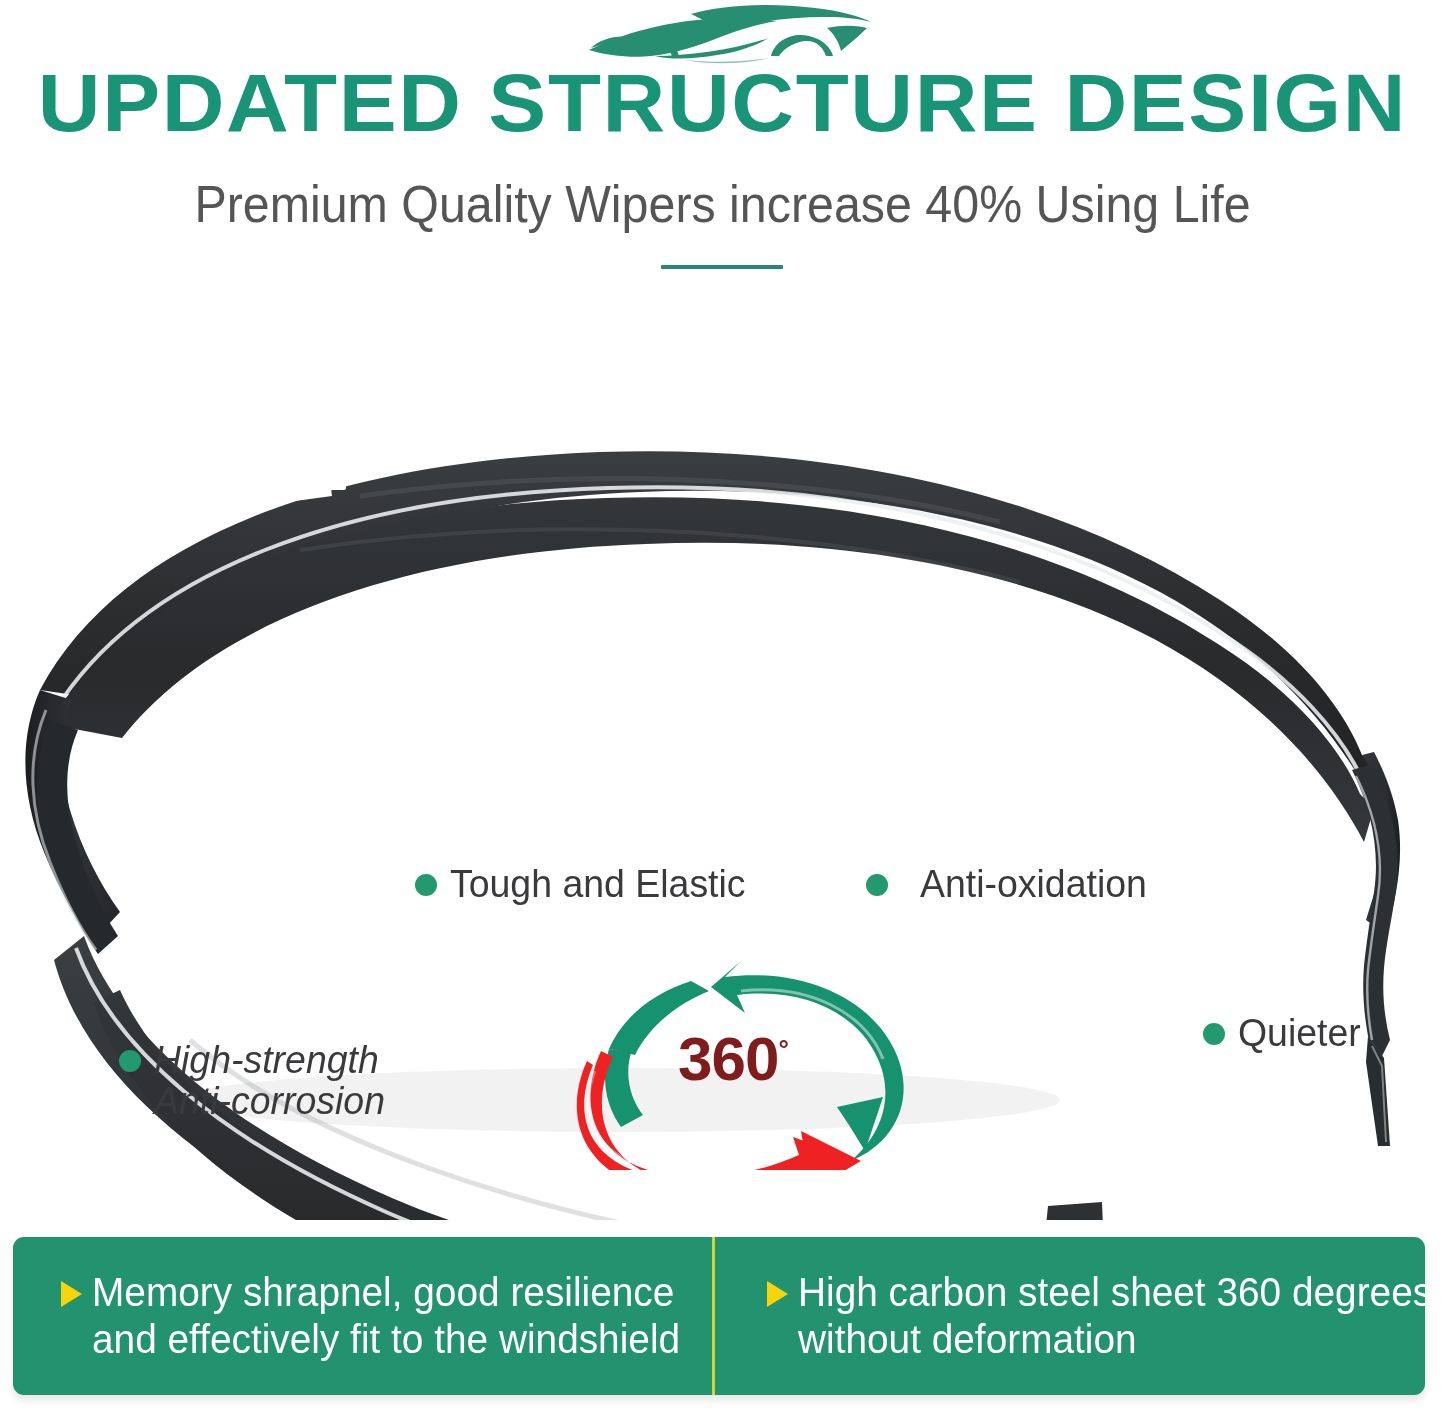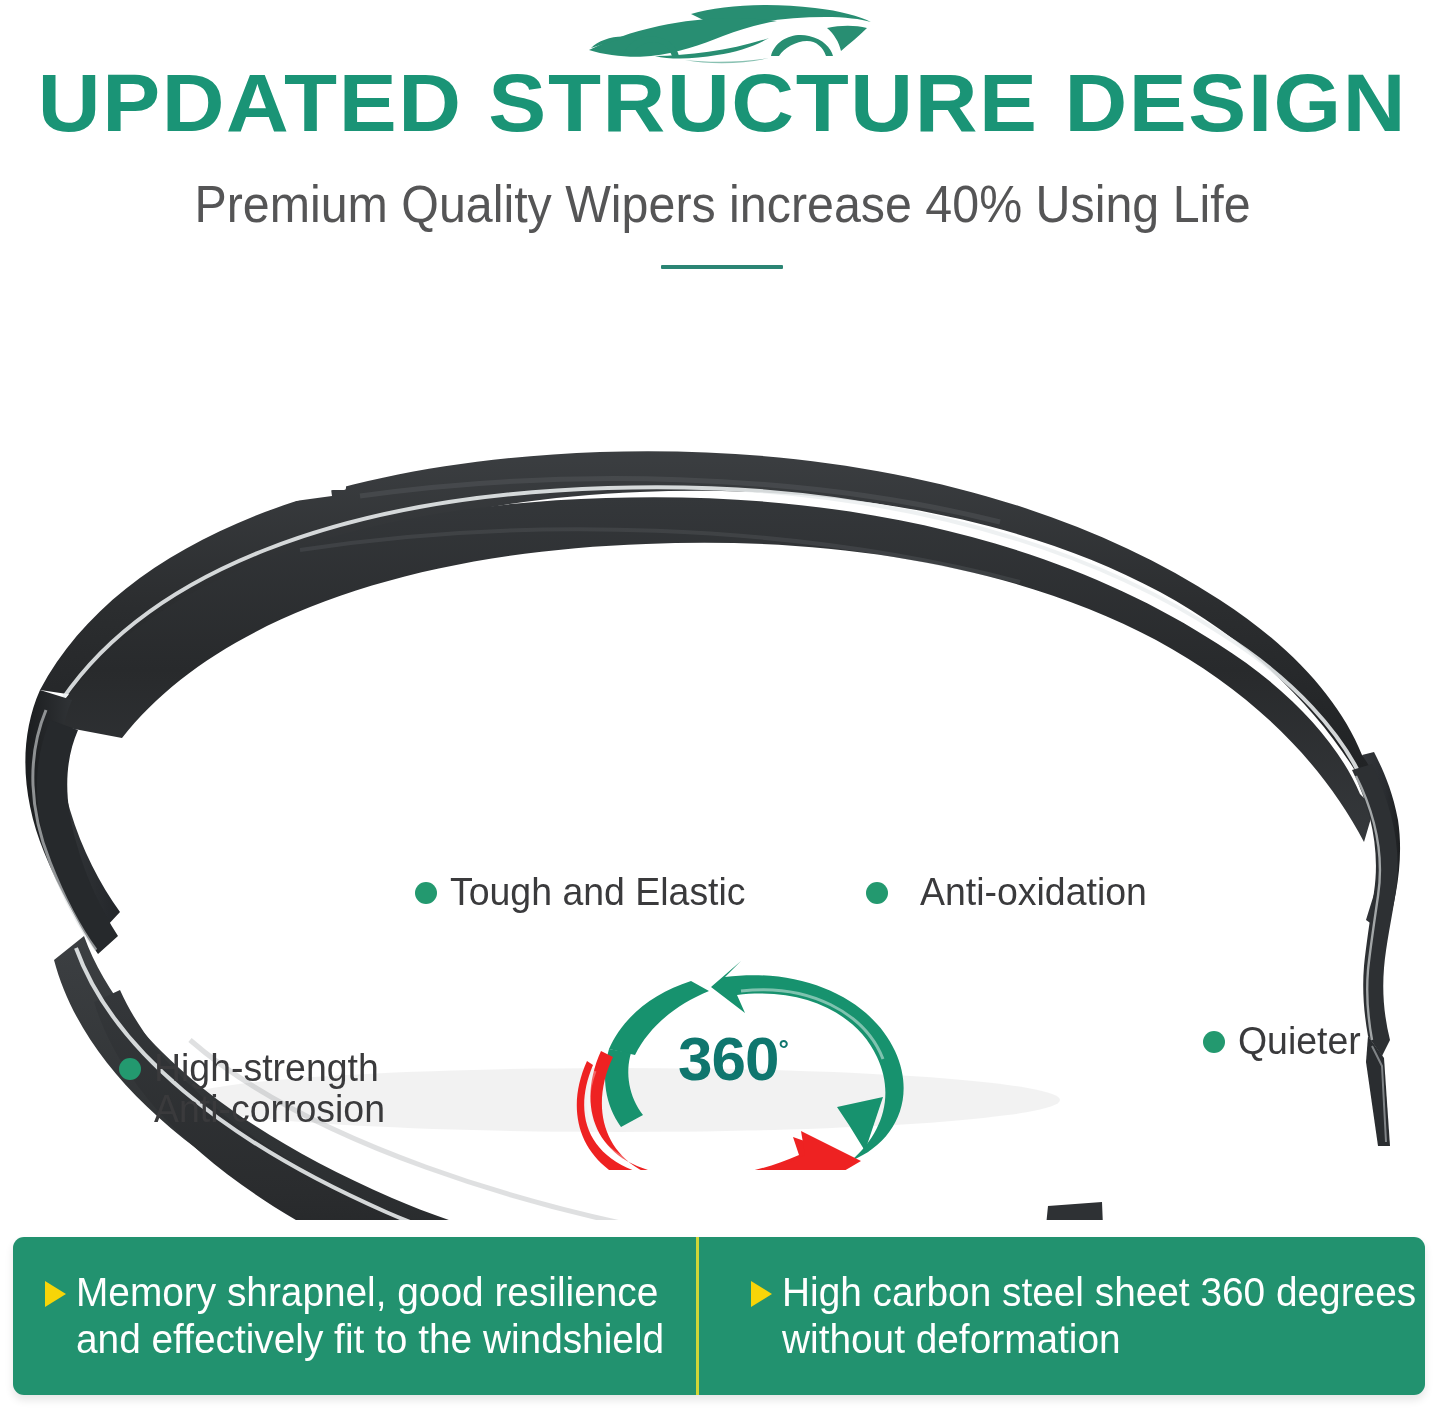--- a/index.html
+++ b/index.html
@@ -69,76 +69,75 @@
   #badge-360 .badge-text{
     position:absolute;
     left:0; top:0; width:360px; height:215px;
     display:flex; align-items:center; justify-content:center;
     pointer-events:none;
   }
   #badge-360 .badge-text span{
     font-family:"Liberation Sans Narrow","Liberation Sans",sans-serif;
     font-weight:bold;
     font-size:62px;
-    color:#0f766e;
+    color:#7f1d1d;
     letter-spacing:-1px;
     position:relative;
     left:-12px;
     top:-4px;
   }
   #badge-360 .badge-text sup{
     font-size:26px;
     vertical-align:super;
     font-weight:bold;
   }
 
   
   .feature{
     position:absolute;
     display:flex;
     align-items:flex-start;
     gap:13px;
     white-space:nowrap;
-    margin-top:8px;
   }
   .feature .dot{
     width:22px; height:22px;
     border-radius:50%;
     background:#23996f;
     flex:0 0 auto;
     margin-top:11px;
   }
   .feature .flabel{
     font-family:"Liberation Sans Narrow","Liberation Sans",sans-serif;
     font-size:39px;
     line-height:41px;
     color:#3a3a3c;
     transform:scaleX(0.96);
     transform-origin:left top;
   }
   #feature-0{ left:415px; top:563px; }
   #feature-1{ left:866px; top:563px;gap:32px; }
-  #feature-2{ left:119px; top:739px; }
+  #feature-2{ left:119px; top:739px;font-style:italic; }
   #feature-3{ left:1203px; top:712px; }
 
   
   #bottom-banner{
     position:absolute; left:13px; top:1237px;
     width:1412px; height:158px;
     background:#22926f;
     border-radius:11px;
     box-shadow:0 5px 9px rgba(0,0,0,0.10);
     display:flex;
   }
   .banner-half{
     flex:1 1 0;
     position:relative;
     display:flex;
     align-items:center;
-    padding-left:32px;
+    padding-left:48px;
     padding-right:14px;
   }
   .banner-half + .banner-half{
     border-left:3px solid #cfd637;
     padding-left:52px;
   }
   .banner-row{
     display:flex;
     align-items:flex-start;
     gap:10px;

